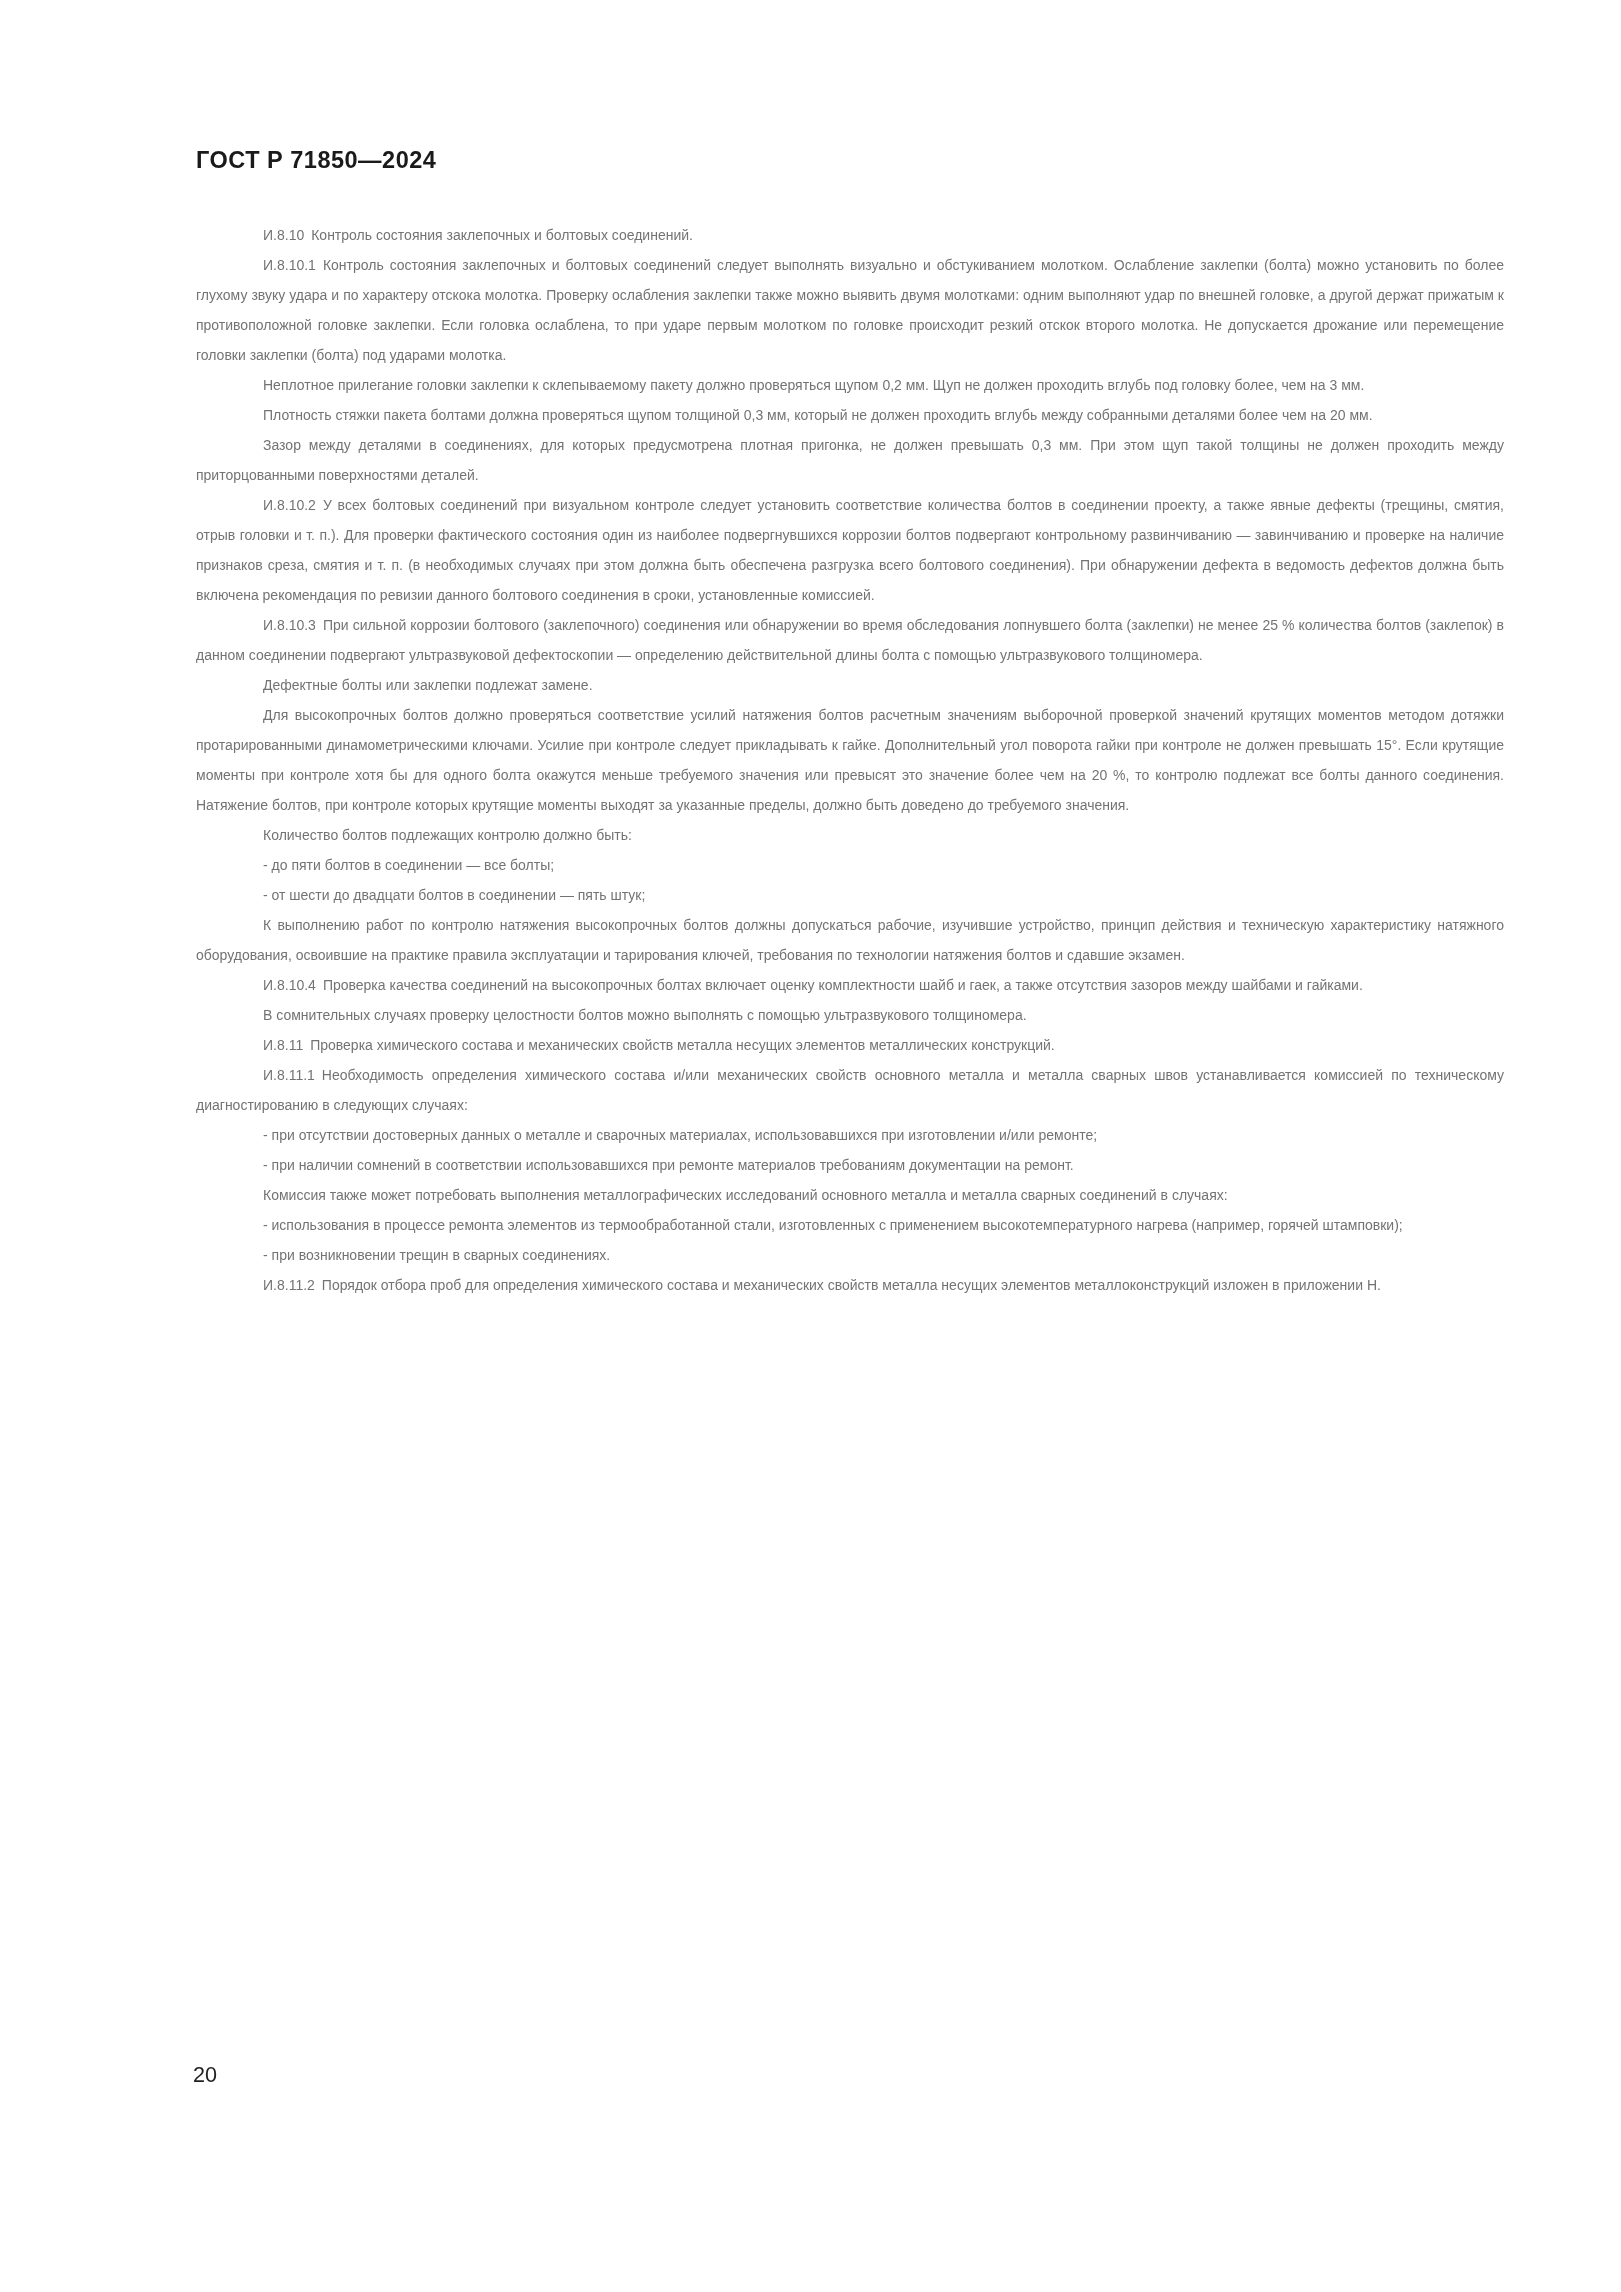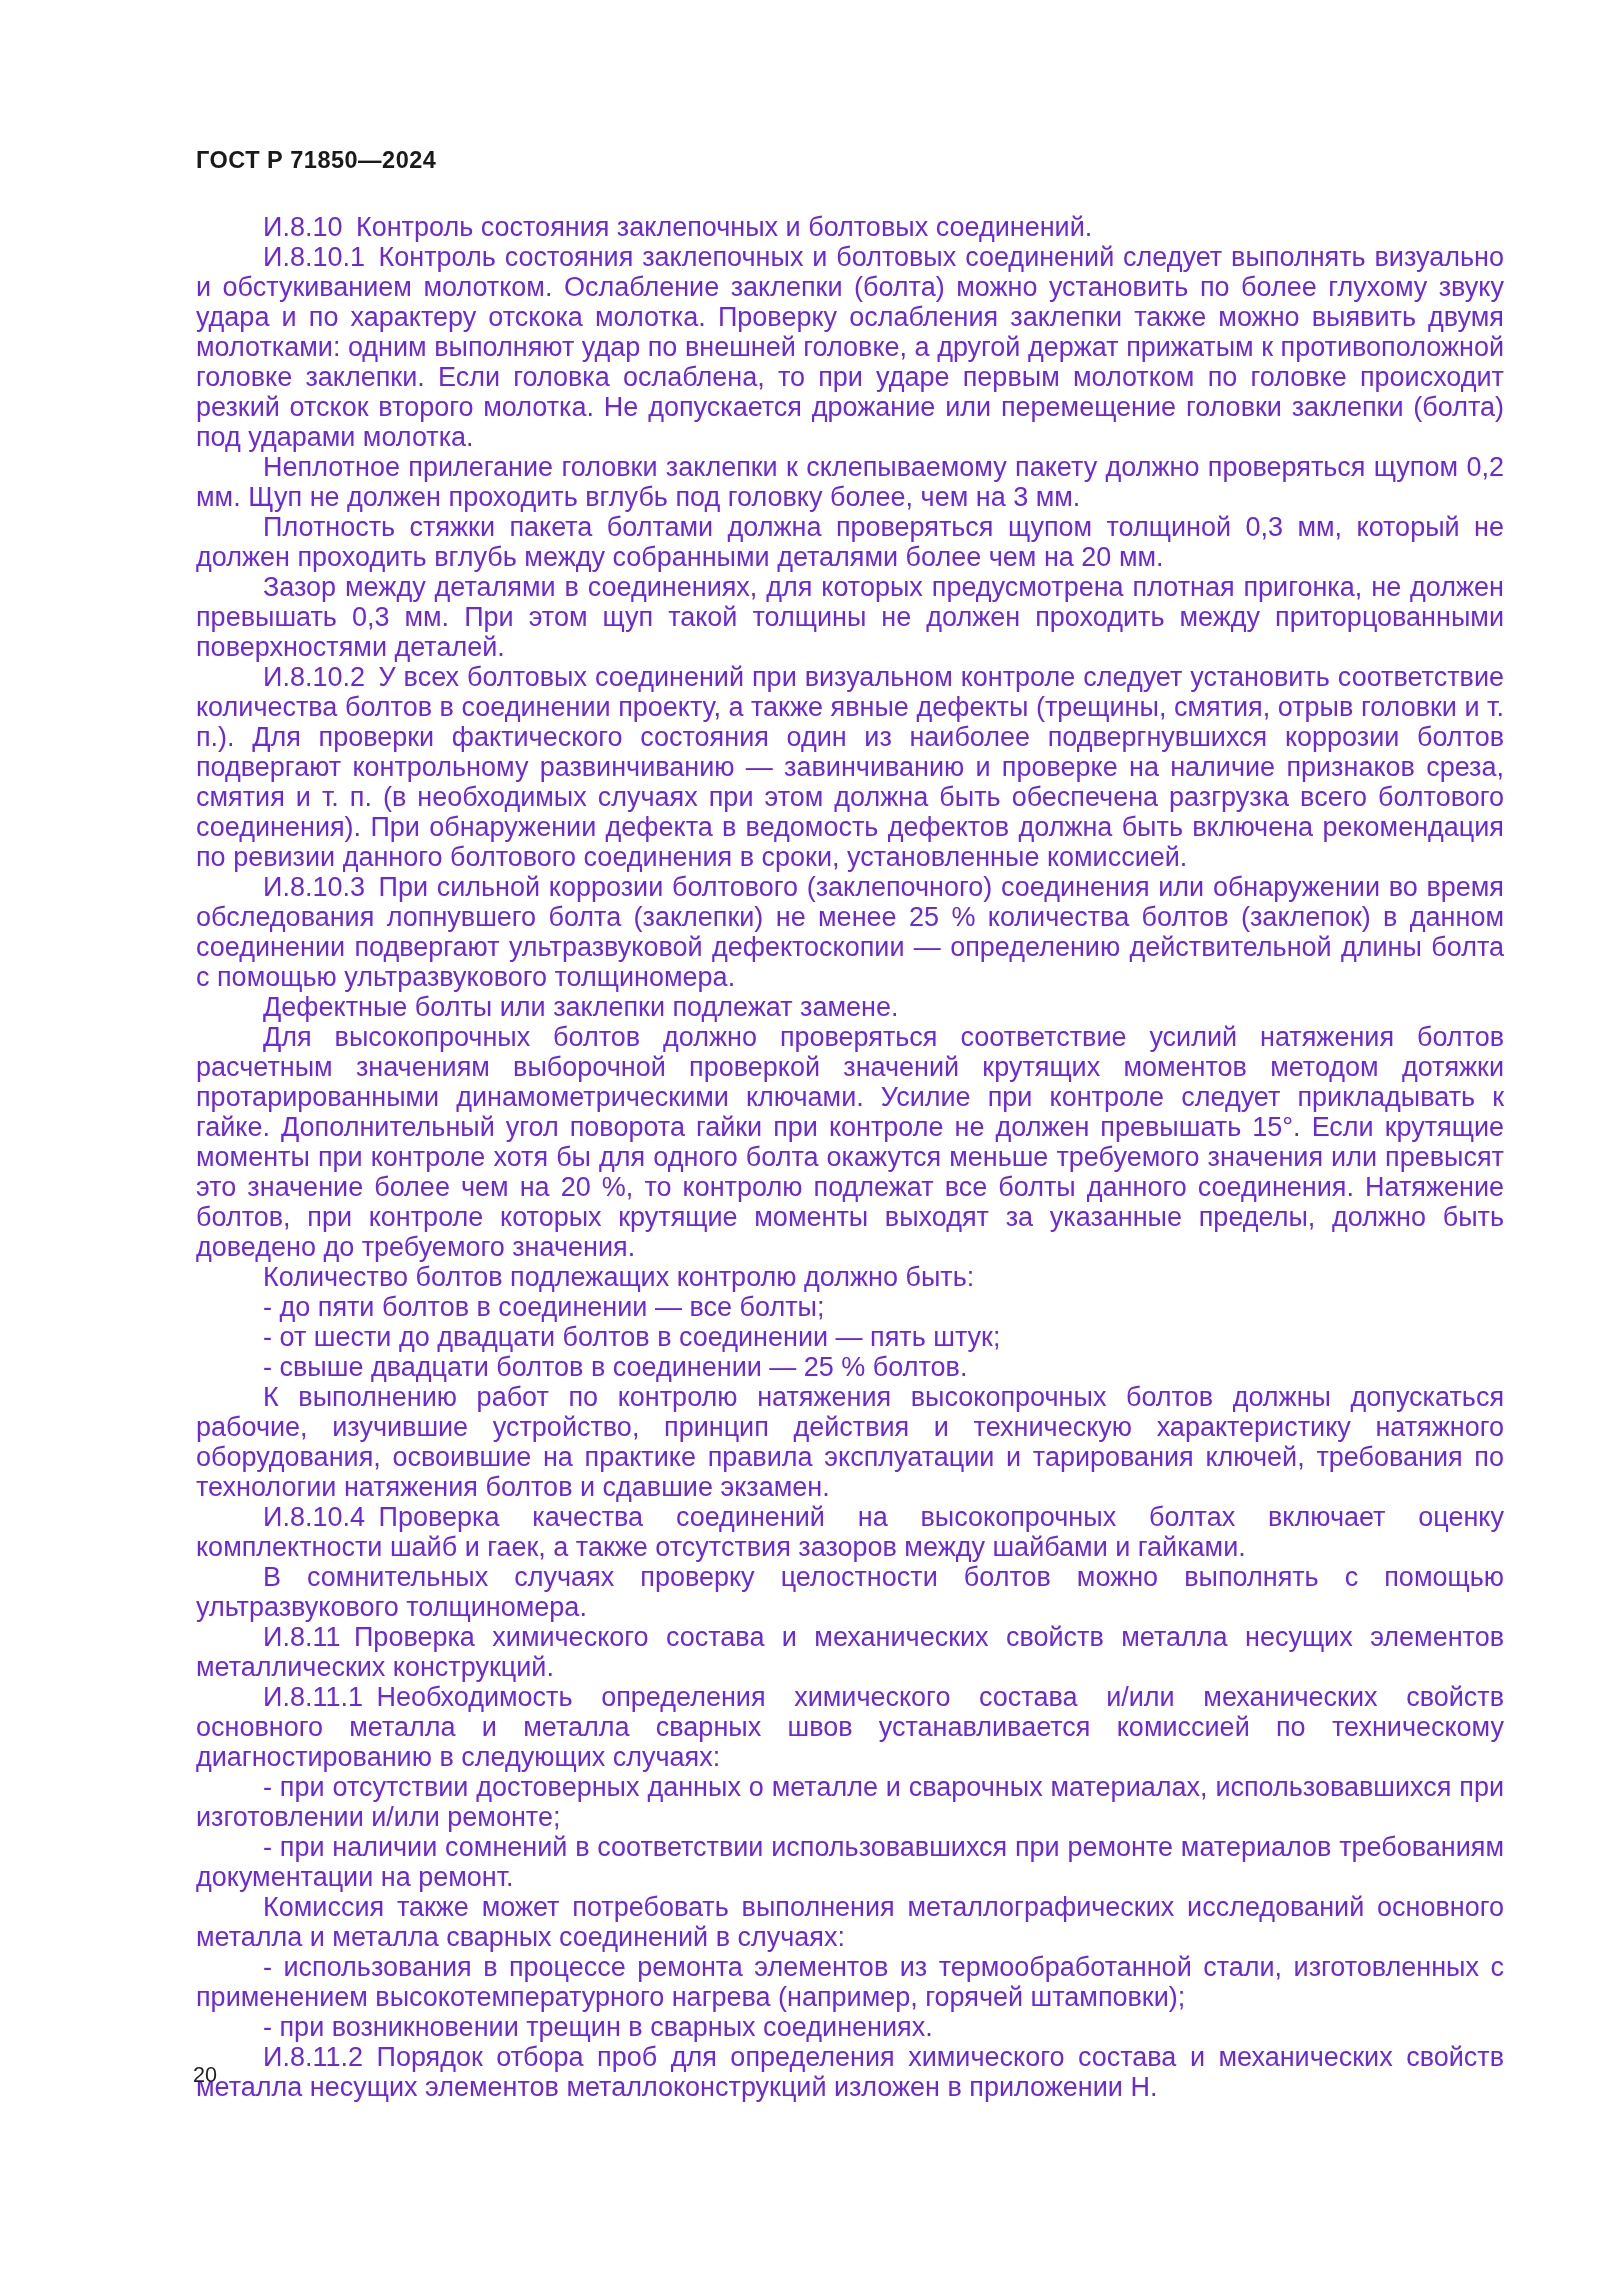--- a/index.html
+++ b/index.html
@@ -21,27 +21,27 @@
     top: 147px;
     left: 196px;
     font-size: 23.5px;
     font-weight: bold;
     letter-spacing: 0.5px;
     color: #1a1a1a;
     white-space: nowrap;
   }
   .content {
     position: absolute;
-    top: 212px;
+    top: 220px;
     left: 196px;
     width: 1308px;
-    font-size: 27px;
+    font-size: 14px;
     line-height: 30px;
     text-align: justify;
-    color: #6d28d9;
+    color: #737373;
   }
   .content p {
     margin: 0;
     padding: 0;
     text-indent: 67px;
   }
   .page-number {
     position: absolute;
     left: 193px;
     top: 2062px;
@@ -61,21 +61,20 @@
       <p class="para paragraph">Неплотное прилегание головки заклепки к склепываемому пакету должно проверяться щупом 0,2 мм. Щуп не должен проходить вглубь под головку более, чем на 3 мм.</p>
       <p class="para paragraph">Плотность стяжки пакета болтами должна проверяться щупом толщиной 0,3 мм, который не должен проходить вглубь между собранными деталями более чем на 20 мм.</p>
       <p class="para paragraph">Зазор между деталями в соединениях, для которых предусмотрена плотная пригонка, не должен превышать 0,3 мм. При этом щуп такой толщины не должен проходить между приторцованными поверхностями деталей.</p>
       <p class="para clause">И.8.10.2 У всех болтовых соединений при визуальном контроле следует установить соответствие количества болтов в соединении проекту, а также явные дефекты (трещины, смятия, отрыв головки и т. п.). Для проверки фактического состояния один из наиболее подвергнувшихся коррозии болтов подвергают контрольному развинчиванию — завинчиванию и проверке на наличие признаков среза, смятия и т. п. (в необходимых случаях при этом должна быть обеспечена разгрузка всего болтового соединения). При обнаружении дефекта в ведомость дефектов должна быть включена рекомендация по ревизии данного болтового соединения в сроки, установленные комиссией.</p>
       <p class="para clause">И.8.10.3 При сильной коррозии болтового (заклепочного) соединения или обнаружении во время обследования лопнувшего болта (заклепки) не менее 25 % количества болтов (заклепок) в данном соединении подвергают ультразвуковой дефектоскопии — определению действительной длины болта с помощью ультразвукового толщиномера.</p>
       <p class="para paragraph">Дефектные болты или заклепки подлежат замене.</p>
       <p class="para paragraph">Для высокопрочных болтов должно проверяться соответствие усилий натяжения болтов расчетным значениям выборочной проверкой значений крутящих моментов методом дотяжки протарированными динамометрическими ключами. Усилие при контроле следует прикладывать к гайке. Дополнительный угол поворота гайки при контроле не должен превышать 15°. Если крутящие моменты при контроле хотя бы для одного болта окажутся меньше требуемого значения или превысят это значение более чем на 20 %, то контролю подлежат все болты данного соединения. Натяжение болтов, при контроле которых крутящие моменты выходят за указанные пределы, должно быть доведено до требуемого значения.</p>
       <p class="para paragraph">Количество болтов подлежащих контролю должно быть:</p>
       <p class="para list-item">- до пяти болтов в соединении — все болты;</p>
       <p class="para list-item">- от шести до двадцати болтов в соединении — пять штук;</p>
-      <p class="para list-item">- свыше двадцати болтов в соединении — 25 % болтов.</p>
       <p class="para paragraph">К выполнению работ по контролю натяжения высокопрочных болтов должны допускаться рабочие, изучившие устройство, принцип действия и техническую характеристику натяжного оборудования, освоившие на практике правила эксплуатации и тарирования ключей, требования по технологии натяжения болтов и сдавшие экзамен.</p>
       <p class="para clause">И.8.10.4 Проверка качества соединений на высокопрочных болтах включает оценку комплектности шайб и гаек, а также отсутствия зазоров между шайбами и гайками.</p>
       <p class="para paragraph">В сомнительных случаях проверку целостности болтов можно выполнять с помощью ультразвукового толщиномера.</p>
       <p class="para clause">И.8.11 Проверка химического состава и механических свойств металла несущих элементов металлических конструкций.</p>
       <p class="para clause">И.8.11.1 Необходимость определения химического состава и/или механических свойств основного металла и металла сварных швов устанавливается комиссией по техническому диагностированию в следующих случаях:</p>
       <p class="para list-item">- при отсутствии достоверных данных о металле и сварочных материалах, использовавшихся при изготовлении и/или ремонте;</p>
       <p class="para list-item">- при наличии сомнений в соответствии использовавшихся при ремонте материалов требованиям документации на ремонт.</p>
       <p class="para paragraph">Комиссия также может потребовать выполнения металлографических исследований основного металла и металла сварных соединений в случаях:</p>
       <p class="para list-item">- использования в процессе ремонта элементов из термообработанной стали, изготовленных с применением высокотемпературного нагрева (например, горячей штамповки);</p>
       <p class="para list-item">- при возникновении трещин в сварных соединениях.</p>

